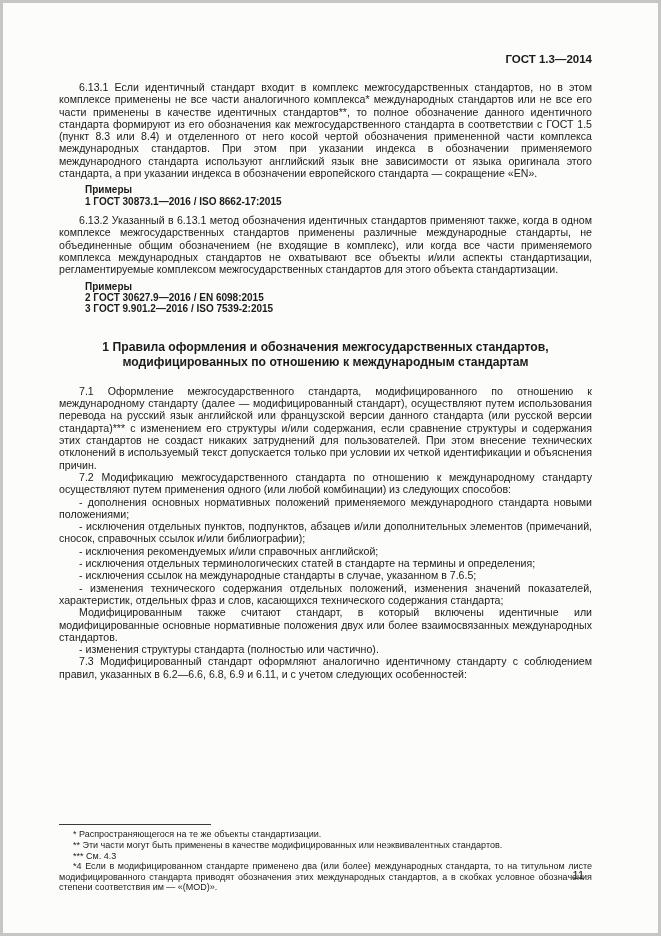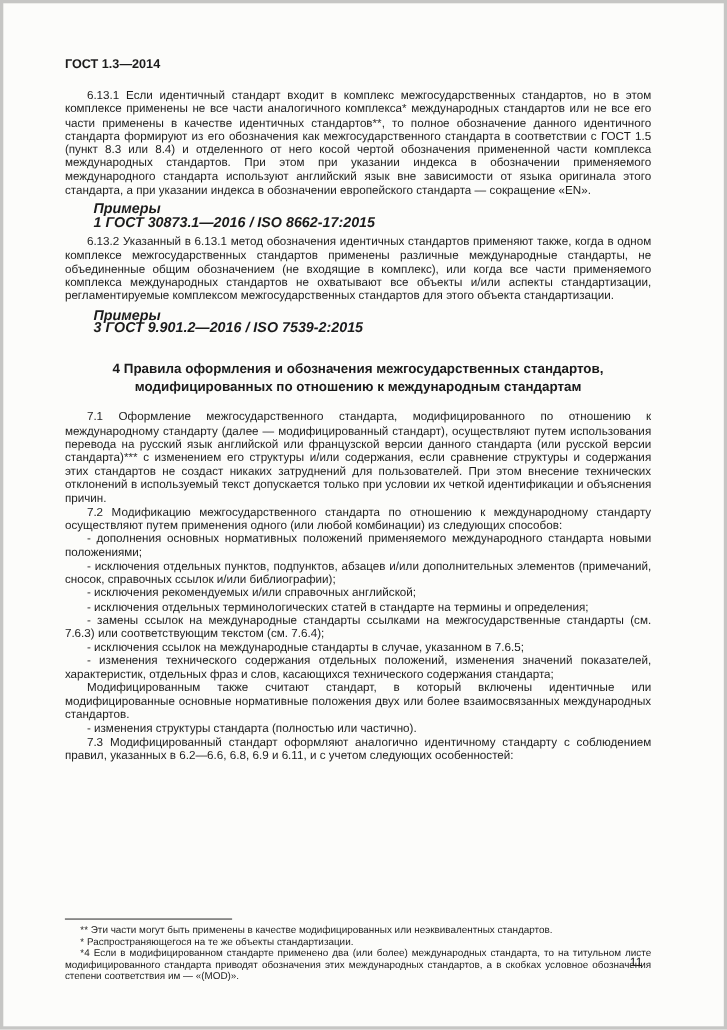--- a/index.html
+++ b/index.html
@@ -14,37 +14,36 @@
     position: absolute;
     left: 3px; top: 3px; right: 3px; bottom: 3px;
     background: #fcfcfa;
     color: #1b1b1b;
     padding: 50px 66px 40px 56px;
     display: flex;
     flex-direction: column;
     overflow: hidden;
   }
   .running-header {
-    text-align: left;
+    text-align: right;
     font-weight: bold;
     font-size: 11.5px;
     margin-bottom: 16px;
   }
   p { margin: 0; }
   .para {
     font-size: 10.6px;
     line-height: 12.3px;
     text-align: justify;
     text-indent: 20px;
   }
   .examples {
     margin: 5px 0 7px 26px;
-    font-style: italic;
     font-weight: bold;
-    font-size: 13px;
+    font-size: 10px;
     line-height: 11.4px;
   }
   .section-heading {
     font-weight: bold;
     font-size: 12.2px;
     line-height: 15.5px;
     text-align: center;
     margin: 18px 14px 14px 14px;
   }
   .footnotes {
@@ -81,42 +80,43 @@
 
   <div class="examples">
     <p class="ex-label">Примеры</p>
     <p class="ex-item">1 ГОСТ 30873.1—2016 / ISO 8662-17:2015</p>
   </div>
 
   <p class="para">6.13.2 Указанный в 6.13.1 метод обозначения идентичных стандартов применяют также, когда в одном комплексе межгосударственных стандартов применены различные международные стандарты, не объединенные общим обозначением (не входящие в комплекс), или когда все части применяемого комплекса международных стандартов не охватывают все объекты и/или аспекты стандартизации, регламентируемые комплексом межгосударственных стандартов для этого объекта стандартизации.</p>
 
   <div class="examples">
     <p class="ex-label">Примеры</p>
+    <p class="ex-item">2 ГОСТ 30627.9—2016 / EN 6098:2015</p>
     <p class="ex-item">3 ГОСТ 9.901.2—2016 / ISO 7539-2:2015</p>
   </div>
 
-  <h2 class="section-heading">4 Правила оформления и обозначения межгосударственных стандартов, модифицированных по отношению к международным стандартам</h2>
+  <h2 class="section-heading">1 Правила оформления и обозначения межгосударственных стандартов, модифицированных по отношению к международным стандартам</h2>
 
   <p class="para">7.1 Оформление межгосударственного стандарта, модифицированного по отношению к международному стандарту (далее — модифицированный стандарт), осуществляют путем использования перевода на русский язык английской или французской версии данного стандарта (или русской версии стандарта)*** с изменением его структуры и/или содержания, если сравнение структуры и содержания этих стандартов не создаст никаких затруднений для пользователей. При этом внесение технических отклонений в используемый текст допускается только при условии их четкой идентификации и объяснения причин.</p>
 
   <p class="para">7.2 Модификацию межгосударственного стандарта по отношению к международному стандарту осуществляют путем применения одного (или любой комбинации) из следующих способов:</p>
   <p class="para">- дополнения основных нормативных положений применяемого международного стандарта новыми положениями;</p>
   <p class="para">- исключения отдельных пунктов, подпунктов, абзацев и/или дополнительных элементов (примечаний, сносок, справочных ссылок и/или библиографии);</p>
   <p class="para">- исключения рекомендуемых и/или справочных английской;</p>
   <p class="para">- исключения отдельных терминологических статей в стандарте на термины и определения;</p>
-  <p class="para">- замены ссылок на международные стандарты ссылками на межгосударственные стандарты (см. 7.6.3) или соответствующим текстом (см. 7.6.4);</p>
   <p class="para">- исключения ссылок на международные стандарты в случае, указанном в 7.6.5;</p>
   <p class="para">- изменения технического содержания отдельных положений, изменения значений показателей, характеристик, отдельных фраз и слов, касающихся технического содержания стандарта;</p>
   <p class="para">Модифицированным также считают стандарт, в который включены идентичные или модифицированные основные нормативные положения двух или более взаимосвязанных международных стандартов.</p>
   <p class="para">- изменения структуры стандарта (полностью или частично).</p>
 
   <p class="para">7.3 Модифицированный стандарт оформляют аналогично идентичному стандарту с соблюдением правил, указанных в 6.2—6.6, 6.8, 6.9 и 6.11, и с учетом следующих особенностей:</p>
 
   <div class="footnotes">
     <div class="footnote-rule"></div>
+    <p class="footnote">* Распространяющегося на те же объекты стандартизации.</p>
     <p class="footnote">** Эти части могут быть применены в качестве модифицированных или неэквивалентных стандартов.</p>
-    <p class="footnote">* Распространяющегося на те же объекты стандартизации.</p>
+    <p class="footnote">*** См. 4.3</p>
     <p class="footnote">*4 Если в модифицированном стандарте применено два (или более) международных стандарта, то на титульном листе модифицированного стандарта приводят обозначения этих международных стандартов, а в скобках условное обозначения степени соответствия им — «(MOD)».</p>
   </div>
 
   <div class="page-number">11</div>
 
 </div>
 
 </body></html>

